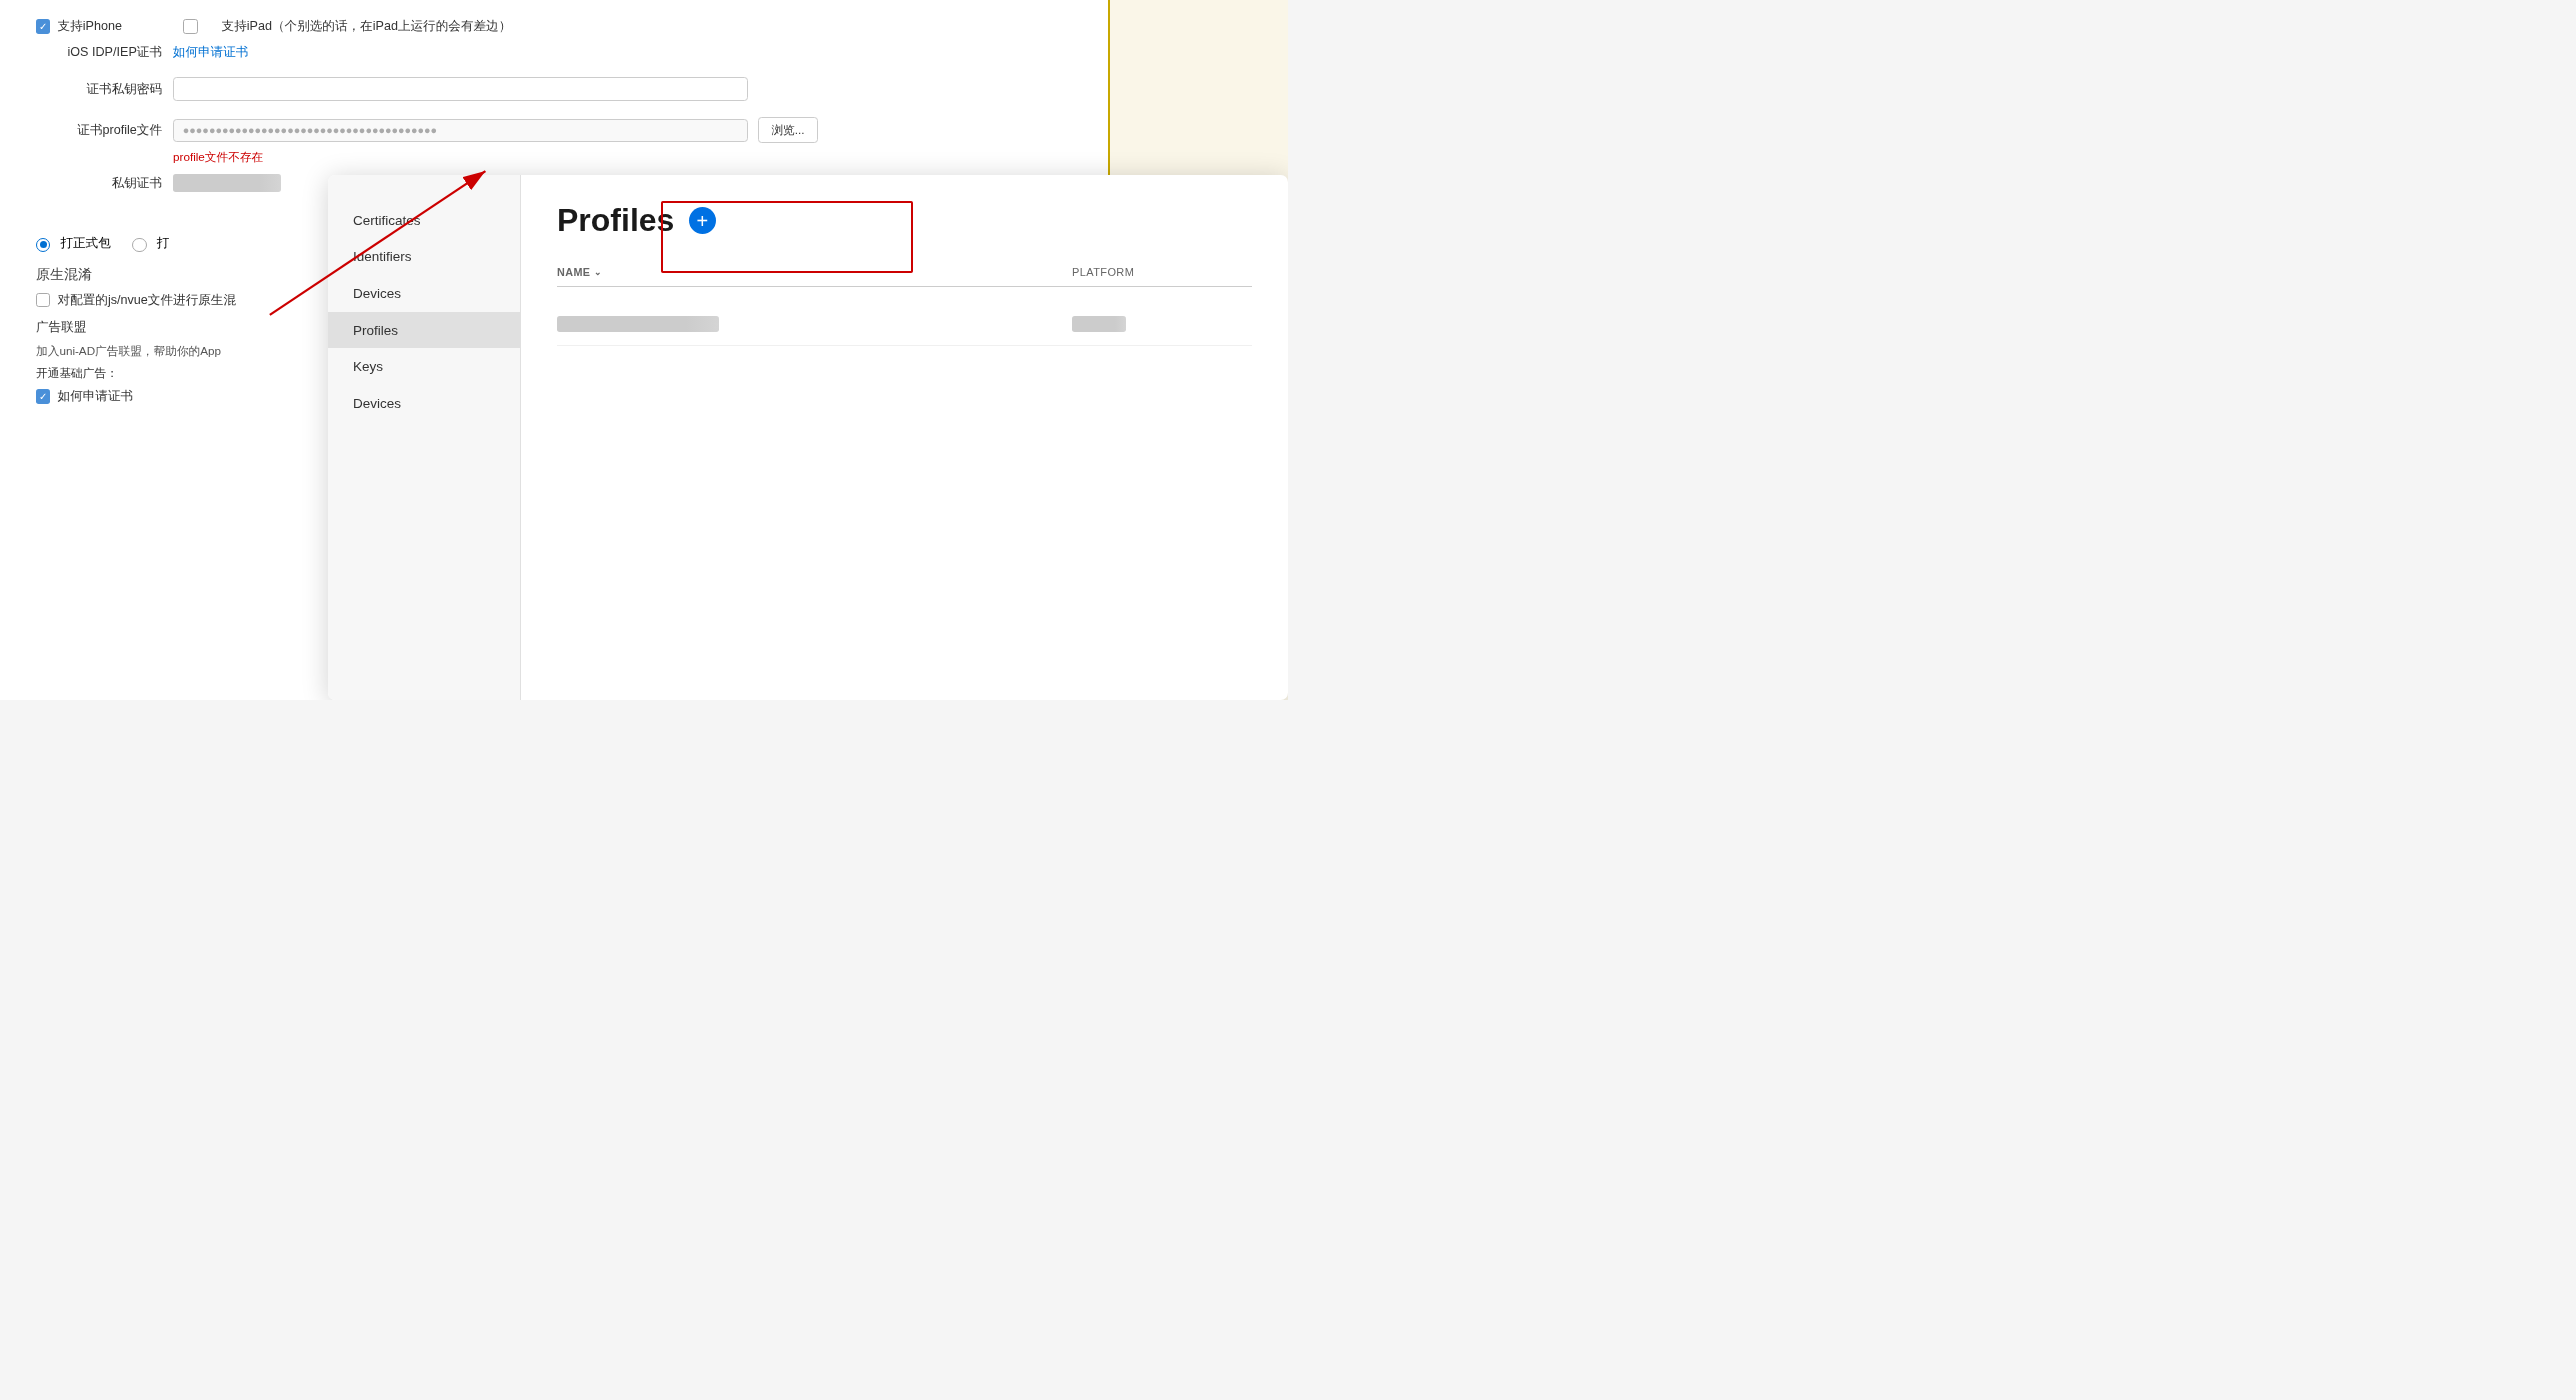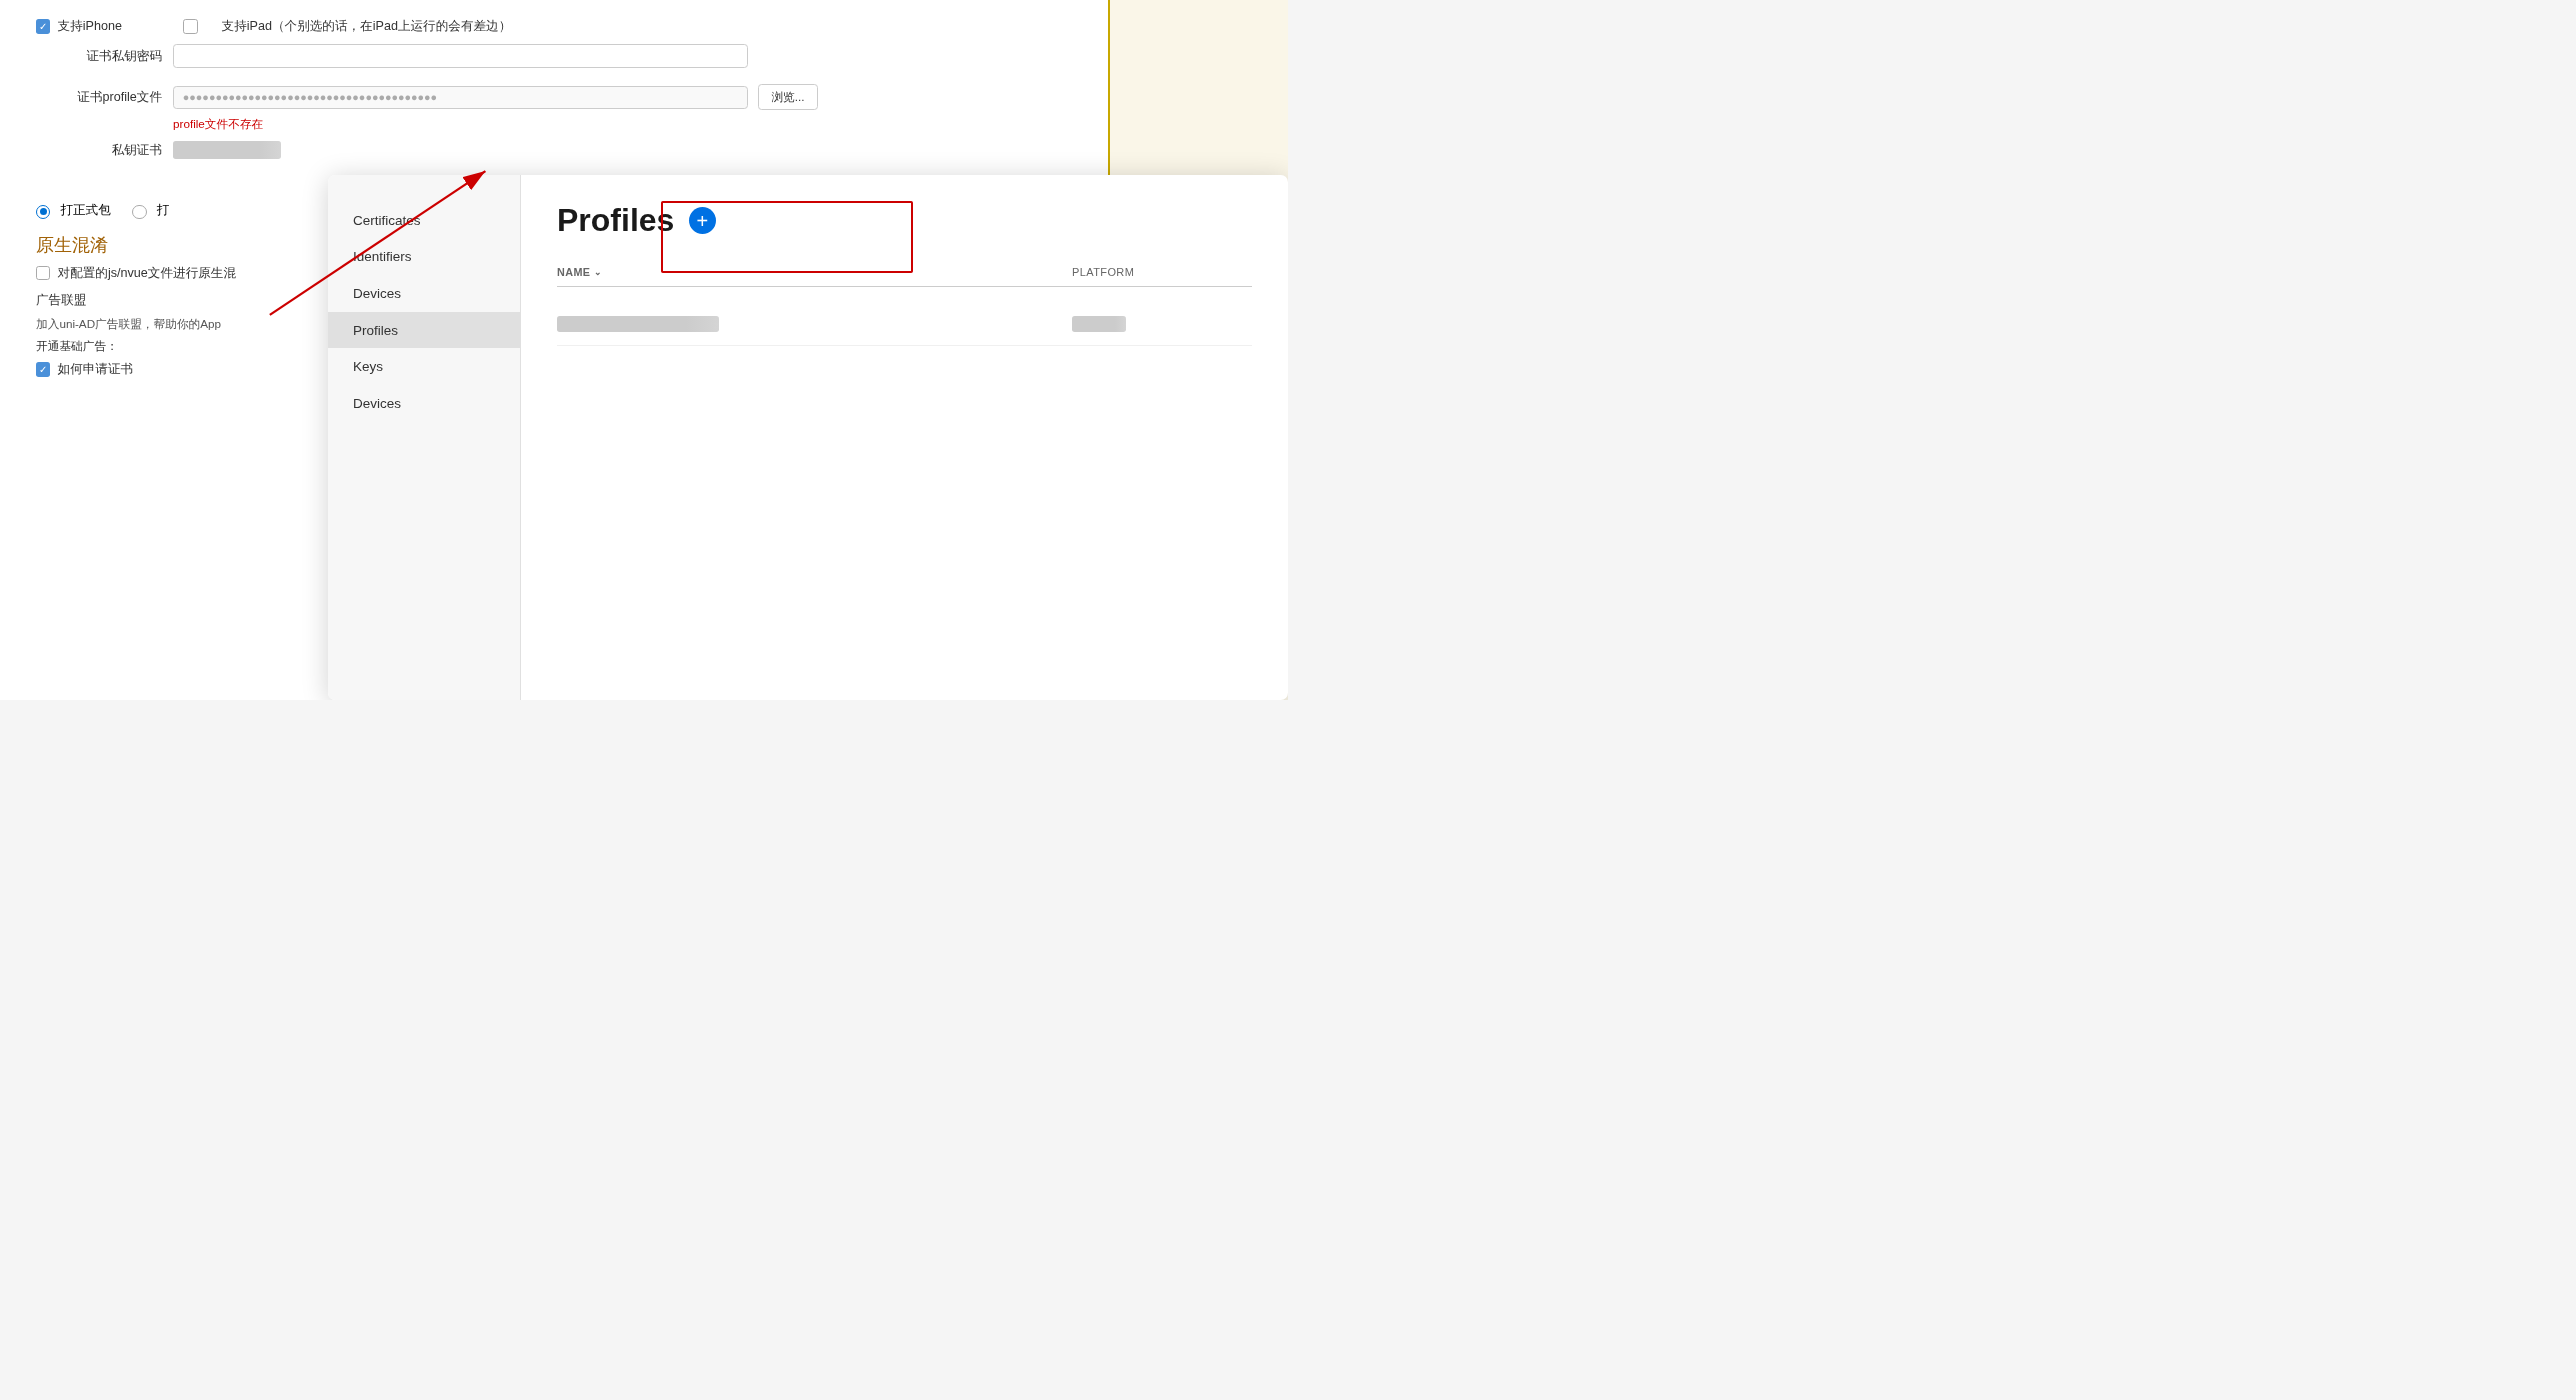--- a/index.html
+++ b/index.html
@@ -296,20 +296,24 @@
 
   <div class="checkbox-row" style="margin-top:0; margin-bottom:9px;">
     <div class="checkbox-checked">✓</div>
     <span class="form-label-cn">支持iPhone</span>
     <div style="margin-left: 54px; display:flex; align-items:center; gap:24px;">
       <div class="checkbox-unchecked"></div>
       <span class="form-label-cn">支持iPad（个别选的话，在iPad上运行的会有差边）</span>
     </div>
   </div>
 
+  <div class="form-row">
+    <span class="form-label">iOS IDP/IEP证书</span>
+    <a class="link-text">如何申请证书</a>
+  </div>
 
   <div class="form-row">
     <span class="form-label">证书私钥密码</span>
     <input type="password" class="text-input" style="width: 575px;">
   </div>
 
   <div class="form-row">
     <span class="form-label">证书profile文件</span>
     <div style="position:relative; display:flex; align-items:center;">
       <input type="text" class="text-input profile-file-input" value="●●●●●●●●●●●●●●●●●●●●●●●●●●●●●●●●●●●●●●●" style="width: 575px; color: rgb(170, 170, 170); font-size: 10.8px;" readonly="">
@@ -331,21 +335,21 @@
       <div class="radio-dot filled"></div>
       <span>打正式包</span>
     </div>
     <div class="radio-option">
       <div class="radio-dot empty"></div>
       <span>打</span>
     </div>
   </div>
 
   <div style="margin-bottom:10.8px;">
-    <span class="form-label-cn" style="font-size:18px; color:#a16207;">原生混淆</span>
+    <span class="form-label-cn" style="font-size:14px; color:#404040;">原生混淆</span>
     <div style="margin-top:7.2px; display:flex; align-items:center; gap:7.2px; margin-left:0;">
       <div class="checkbox-unchecked"></div>
       <span class="form-label-cn">对配置的js/nvue文件进行原生混</span>
     </div>
   </div>
 
   <div>
     <div style="font-size:12.6px; color:#333; margin-bottom:7.2px;">广告联盟</div>
     <div style="font-size:11.7px; color:#555; margin-bottom:7.2px;">加入uni-AD广告联盟，帮助你的App</div>
     <div style="font-size:11.7px; color:#333; margin-bottom:7.2px;">开通基础广告：</div>

